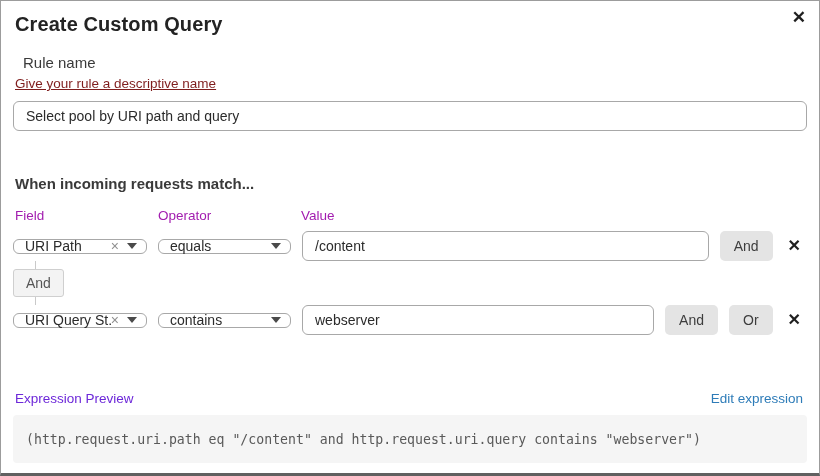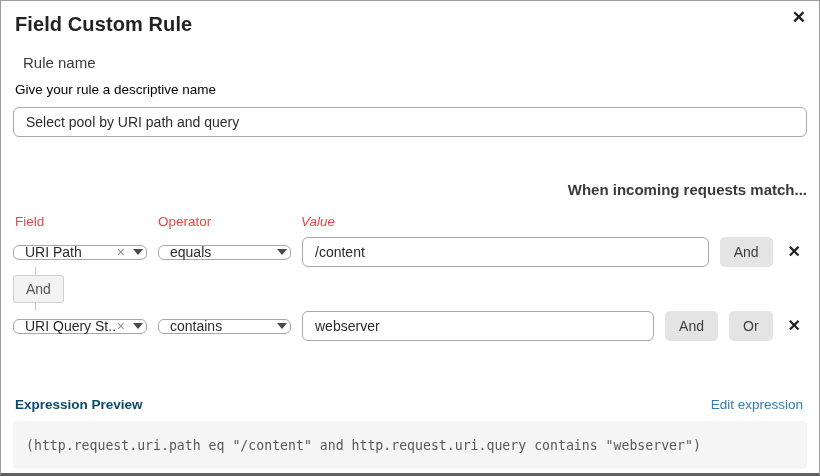--- a/index.html
+++ b/index.html
@@ -21,48 +21,48 @@
   }
   .title {
     font-size:20px; font-weight:700; color:#232323;
     margin-top:2px; margin-left:2px; letter-spacing:0.1px;
   }
   .field-label {
     margin-top:18px; margin-left:10px;
     font-size:15px; color:#3a3a3a;
   }
   .hint {
-    margin-top:11px; margin-left:2px;
-    font-size:13.5px; color:#000000;
+    margin-top:5px; margin-left:2px;
+    font-size:13.5px; color:#7f1d1d;text-decoration:underline;
   }
   .text-input {
     display:block; width:100%; height:30px;
     border:1px solid #a8a8a8; border-radius:6px;
     padding:8px 12px; font-size:14px; color:#2b2b2b;
     font-family:"Liberation Sans", sans-serif;
     outline:none; background:#fff;
   }
   .rule-name-input { margin-top:10px; }
   .section-heading {
     margin-top:44px; margin-left:2px;
-    font-size:15px; font-weight:700; color:#3a3a3a;text-align:right;
+    font-size:15px; font-weight:700; color:#3a3a3a;
   }
   .col-labels {
     display:flex; gap:11px; margin-top:16px; margin-left:2px;
-    font-size:13.5px; color:#ef4444;
+    font-size:13.5px; color:#a21caf;
   }
   .col-field { width:132px; }
   .col-operator { width:132px; }
-  .col-value { flex:1;font-style:italic; }
+  .col-value { flex:1; }
   .cond-row { display:flex; align-items:center; gap:11px; margin-top:8px; }
   .select-box {
     display:flex; align-items:center;
     width:134px; height:15px; flex:0 0 134px;
     border:1px solid #a8a8a8; border-radius:6px;
-    padding:0 3px 0 11px; background:#fff; cursor:pointer;
+    padding:0 9px 0 11px; background:#fff; cursor:pointer;
   }
   .select-box.operator { flex:0 0 133px; width:133px;justify-content:flex-end; }
   .select-label {
     flex:1; font-size:14px; color:#2b2b2b;
     white-space:nowrap; overflow:hidden;
   }
   .clear-x {
     font-size:14px; color:#8f8f8f; margin-right:8px; cursor:pointer; line-height:1;
   }
   .caret {
@@ -85,38 +85,38 @@
   .and-badge {
     display:inline-block; height:28px; line-height:26px;
     padding:0 12px; background:#f3f3f3;
     border:1px solid #cfcfcf; border-radius:3px;
     font-size:14px; color:#555;
   }
   .expr-header {
     display:flex; justify-content:space-between; align-items:center;
     margin-top:56px; margin-left:2px; margin-right:4px;
   }
-  .expr-label { font-size:13.5px; color:#0c4a6e;font-weight:bold; }
+  .expr-label { font-size:13.5px; color:#6d28d9; }
   .expr-link { font-size:13.5px; cursor:pointer; text-decoration:none; }
   .code-block {
     margin-top:9px; height:48px; width:100%;
     background:#f5f5f5; border-radius:4px;
     display:flex; align-items:center; padding:0 13px;
     font-family:"DejaVu Sans Mono", monospace;
     font-size:13.2px; color:#595959; white-space:nowrap;
   }
 </style>
 </head>
 <body>
 
 <div class="dialog">
 
   <span class="close-btn">✕</span>
 
-  <div class="title">Field Custom Rule</div>
+  <div class="title">Create Custom Query</div>
 
   <div class="field-label">Rule name</div>
   <div class="hint">Give your rule a descriptive name</div>
   <input class="text-input rule-name-input" type="text" value="Select pool by URI path and query" style="">
 
   <div class="section-heading">When incoming requests match...</div>
 
   <div class="col-labels">
     <div class="col-field">Field</div>
     <div class="col-operator">Operator</div>

